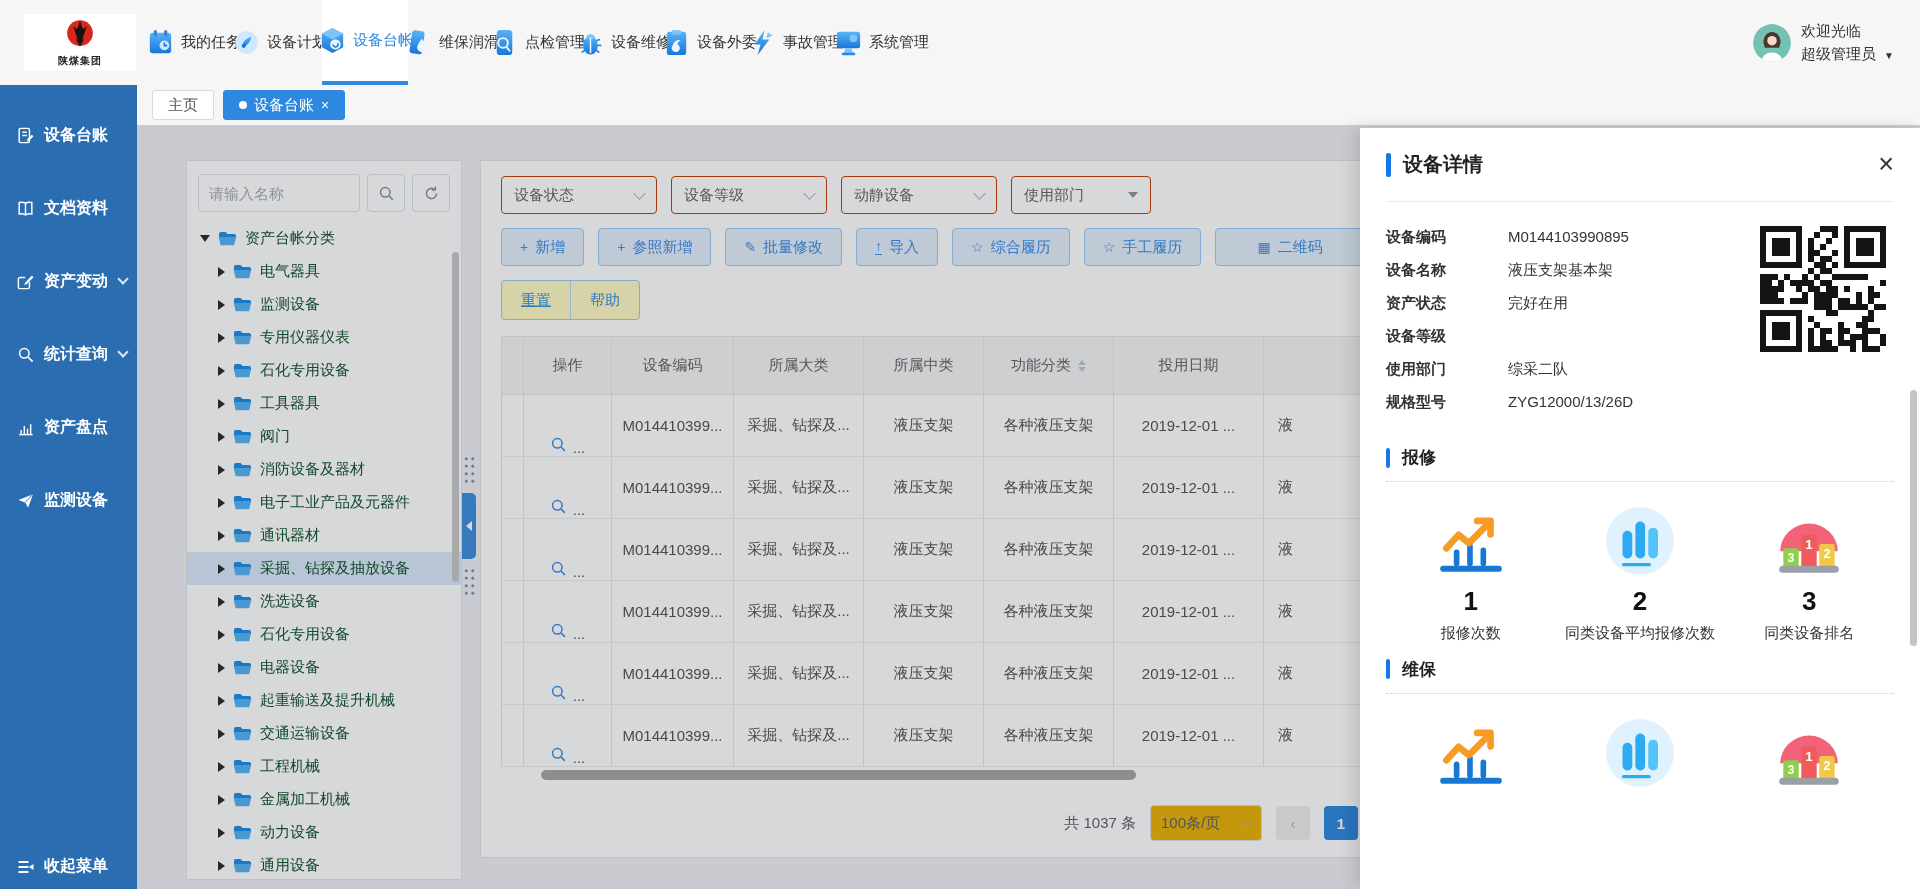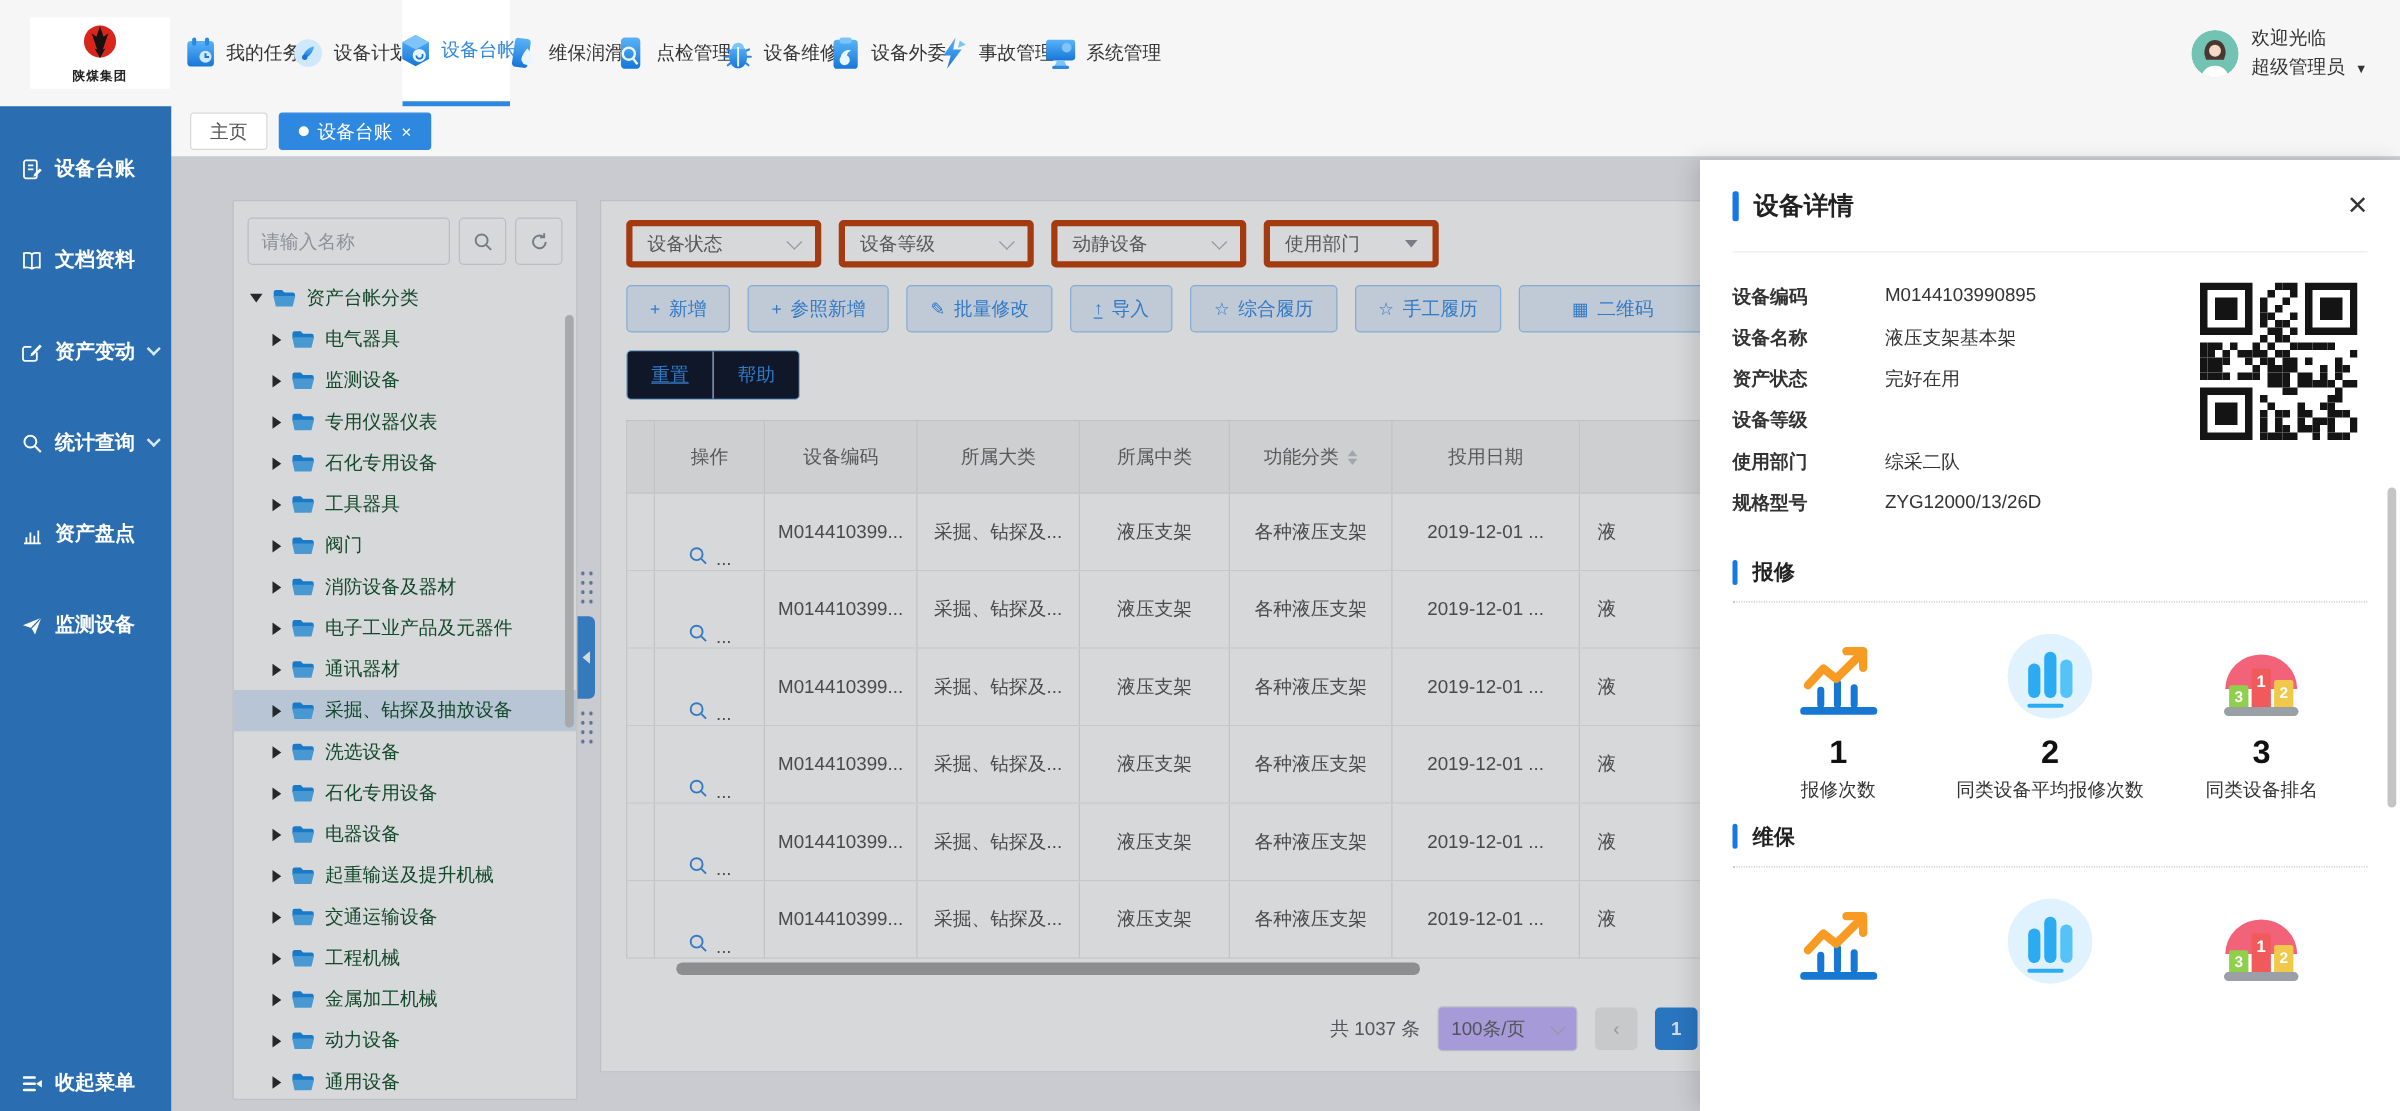--- a/index.html
+++ b/index.html
@@ -64,50 +64,50 @@
 
   
   .splitter { position:absolute; left:325px; top:330px; width:14px; z-index:5; }
   .dots { width:13px; height:30px; margin-left:1px; background-image:radial-gradient(circle,#6d87a8 1.3px,transparent 1.6px); background-size:6.5px 7.5px; }
   .split-tab { width:14px; height:66px; background:#3d8fdb; border-radius:0 5px 5px 0; margin:8px 0; display:flex; align-items:center; justify-content:center; cursor:pointer; }
   .split-tab .tri { width:0; height:0; border-right:6px solid #fff; border-top:5px solid transparent; border-bottom:5px solid transparent; }
 
   
   .table-panel { position:absolute; left:343px; top:35px; right:0; bottom:31px; background:#fff; border:1px solid #e2e2e2; padding:15px 20px; overflow:hidden; }
   .filters { display:flex; gap:14px; }
-  .select { width:156px; height:38px; border:5px solid #c2410c; border-radius:4px; background:#fff; display:flex; align-items:center; justify-content:space-between; padding:0 12px; font-size:15px; color:#666; cursor:pointer; }
+  .select { width:156px; height:38px; border:1px solid #c2410c; border-radius:4px; background:#fff; display:flex; align-items:center; justify-content:space-between; padding:0 12px; font-size:15px; color:#666; cursor:pointer; }
   .select.dept { width:140px; }
   .chev { width:9px; height:9px; border-right:1.8px solid #b0b3ba; border-bottom:1.8px solid #b0b3ba; transform:rotate(45deg); margin-top:-4px; }
   .tri-down { width:0; height:0; border-top:6px solid #8f939b; border-left:5px solid transparent; border-right:5px solid transparent; }
   .toolbar { margin-top:14px; display:flex; gap:14px; }
   .btn { height:38px; padding:0 18px; border:1px solid #9ec9f3; background:#e3eefb; color:#3a8ee6; border-radius:4px; font-size:15px; display:inline-flex; align-items:center; gap:7px; cursor:pointer; white-space:nowrap; }
   .btn.wide { min-width:150px; justify-content:center; }
   .btn .bi { font-size:14px; line-height:1; }
   .btn .bi.up { border-bottom:1.6px solid #3a8ee6; padding-bottom:1px; }
   .row2 { margin-top:14px; }
-  .btn-group { display:inline-flex; border:1px solid #9ec9f3; border-radius:4px; overflow:hidden; background:#0f172a;text-align:center; }
+  .btn-group { display:inline-flex; border:1px solid #9ec9f3; border-radius:4px; overflow:hidden; background:#fef9c3;text-align:center; }
   .btn-group .g { height:38px; padding:0 19px; display:flex; align-items:center; color:#3a8ee6; font-size:15px; cursor:pointer; }
   .btn-group .g.first { border-right:1px solid #b9d6f2; text-decoration:underline; }
 
   .grid { margin-top:16px; border:1px solid #e4e4e4; border-bottom:none; width:1600px; }
   .thead { display:flex; background:#f4f4f5; height:58px; border-bottom:1px solid #e4e4e4; color:#666; font-size:15px; }
   .cell { display:flex; align-items:center; justify-content:center; border-right:1px solid #e6e6e6; height:100%; gap:4px; }
   .c0{width:22px;} .c1{width:88px;} .c2{width:122px;} .c3{width:130px;} .c4{width:120px;} .c5{width:130px;} .c6{width:150px;} .c7{flex:1; justify-content:flex-start; padding-left:14px;}
   .trow { display:flex; height:62px; background:#fff; border-bottom:1px solid #ececec; font-size:15px; color:#555; }
   .op { display:flex; align-items:flex-end; gap:6px; }
   .op svg { width:17px; height:17px; margin-bottom:3px; }
   .sorter { display:flex; flex-direction:column; gap:2px; margin-left:3px; }
   .sorter .s-up { width:0;height:0;border-bottom:5px solid #c0c4cc;border-left:4px solid transparent;border-right:4px solid transparent; }
   .sorter .s-dn { width:0;height:0;border-top:5px solid #c0c4cc;border-left:4px solid transparent;border-right:4px solid transparent; }
 
   .hscroll { position:relative; height:12px; margin-top:2px; width:1340px; }
   .hthumb { position:absolute; left:40px; top:1px; width:595px; height:10px; background:#a6a6a6; border-radius:5px; cursor:pointer; }
 
   .pagination { width:905px; display:flex; align-items:center; justify-content:flex-end; gap:14px; margin-top:24px; font-size:15px; color:#606266; }
-  .psize { width:112px; height:36px; border:1px solid #dcdfe6; border-radius:4px; background:#c4b5fd; display:flex; align-items:center; justify-content:space-between; padding:0 10px; color:#606266; cursor:pointer; }
+  .psize { width:112px; height:36px; border:1px solid #dcdfe6; border-radius:4px; background:#eab308; display:flex; align-items:center; justify-content:space-between; padding:0 10px; color:#606266; cursor:pointer; }
   .pbtn { width:34px; height:34px; border-radius:4px; background:#ededed; color:#b3b3b3; display:flex; align-items:center; justify-content:center; font-size:15px; cursor:pointer; }
   .pbtn.page { background:#2f88e0; color:#fff; font-weight:bold; }
 
   
   .dim { position:absolute; left:137px; top:125px; right:0; bottom:0; background:rgba(18,24,34,0.17); z-index:50; pointer-events:none; }
 
   
   .drawer { position:absolute; top:128px; right:0; width:560px; bottom:0; background:#fff; z-index:100; box-shadow:-6px 0 16px rgba(0,0,0,0.12); padding:0 26px; overflow:hidden; }
   .d-head { height:74px; display:flex; align-items:center; border-bottom:1px solid #ebebeb; }
   .bluebar { width:5px; height:24px; background:#1678e8; border-radius:2px; margin-right:12px; }

